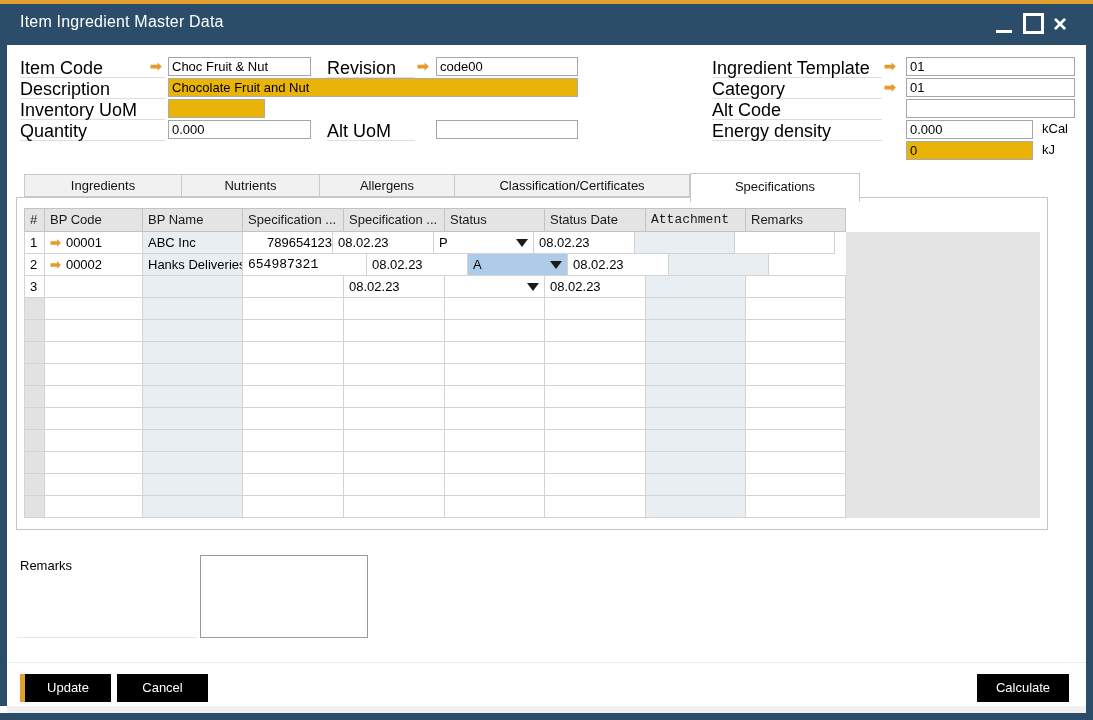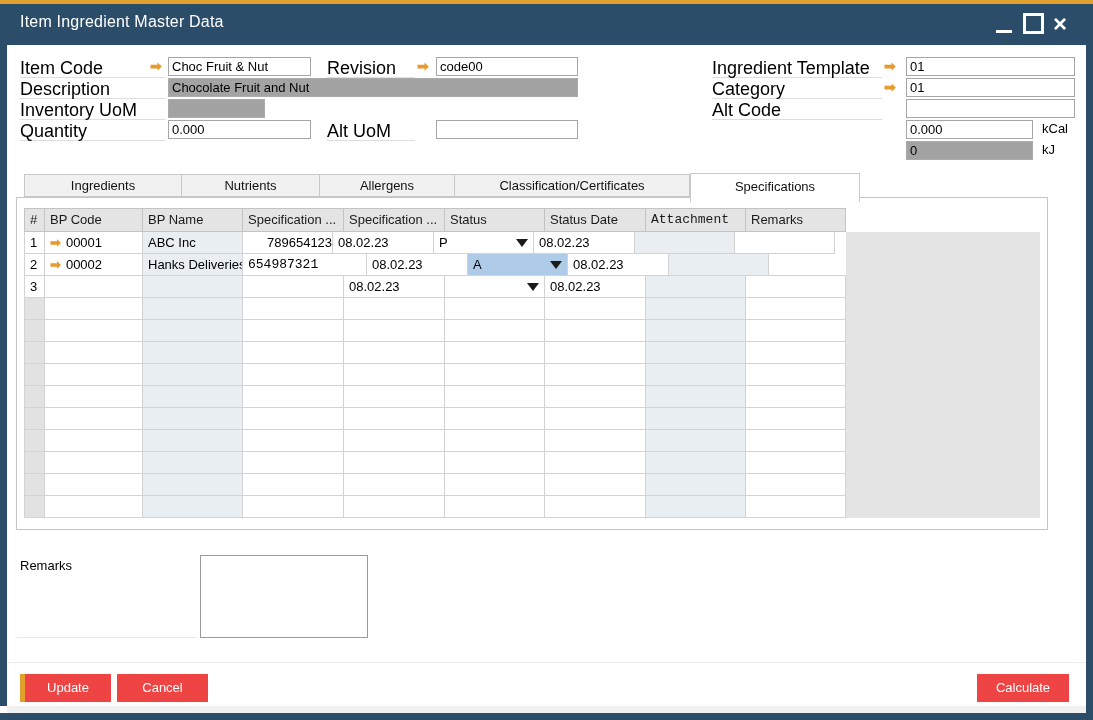--- a/index.html
+++ b/index.html
@@ -18,21 +18,21 @@
   .border-bottom{position:absolute;left:0;top:713px;width:1093px;height:7px;background:#2B4D6A;}
   .bottom-band{position:absolute;left:7px;top:706px;width:1079px;height:7px;background:#F0F0F0;}
   .btn-separator{position:absolute;left:7px;top:662px;width:1079px;height:1px;background:#EDEDED;}
 
   
   .lbl{position:absolute;height:19px;font-size:18px;color:#000;border-bottom:1px solid #DEDEDE;white-space:nowrap;}
   .unit{position:absolute;height:18px;font-size:13px;color:#000;white-space:nowrap;}
   .link-arrow{position:absolute;color:#E89B2D;font-size:14px;font-weight:bold;line-height:16px;}
   .fld{position:absolute;height:19px;border:1px solid #A6A6A6;font-family:"Liberation Sans",sans-serif;
        font-size:13px;padding:0 3px;background:#FFFFFF;box-sizing:border-box;color:#000;outline:none;}
-  .fld.disabled{background:#a3a3a3;border-color:#ABABAB;}
+  .fld.disabled{background:#eab308;border-color:#ABABAB;}
 
   
   .groupbox{position:absolute;left:16px;top:197px;width:1032px;height:333px;border:1px solid #C5C5C5;background:#FFFFFF;box-sizing:border-box;}
   .tab-strip{position:absolute;left:24px;top:173px;height:29px;display:flex;align-items:flex-start;z-index:5;}
   .tab{box-sizing:border-box;height:23px;margin-top:1px;background:#F1F1F1;border:1px solid #C9C9C9;border-left:none;
        text-align:center;font-size:13px;color:#111;line-height:21px;overflow:hidden;white-space:nowrap;}
   .tab:first-child{border-left:1px solid #C9C9C9;}
   .tab.active{height:29px;margin-top:0;background:#FFFFFF;border:1px solid #C9C9C9;border-bottom:none;line-height:26px;}
 
   
@@ -51,21 +51,21 @@
   .cell-arrow{color:#E89B2D;font-weight:bold;margin-right:5px;}
   .dd-tri{position:absolute;right:5px;top:7px;width:0;height:0;border-left:6px solid transparent;
           border-right:6px solid transparent;border-top:8px solid #1A1A1A;}
   .grid-filler{position:absolute;left:846px;top:232px;width:194px;height:286px;background:#E4E4E4;z-index:2;}
 
   
   .remarks-label{position:absolute;left:20px;top:558px;font-size:13px;color:#000;}
   .remarks-line{position:absolute;left:17px;top:637px;width:180px;height:1px;background:#E9E9E9;}
   .remarks-box{position:absolute;left:200px;top:555px;width:168px;height:83px;border:1px solid #9A9A9A;
                background:#fff;resize:none;box-sizing:border-box;font-family:"Liberation Sans",sans-serif;font-size:13px;outline:none;}
-  .btn{position:absolute;top:674px;height:28px;background:#ef4444;color:#FFFFFF;font-size:13px;
+  .btn{position:absolute;top:674px;height:28px;background:#000000;color:#FFFFFF;font-size:13px;
        text-align:center;line-height:28px;box-sizing:border-box;}
   .btn-update{left:20px;width:91px;border-left:5px solid #E2A12F;}
   .btn-cancel{left:117px;width:91px;}
   .btn-calculate{left:977px;width:92px;}
 </style>
 </head>
 <body>
 
 <div class="window">
 
@@ -106,20 +106,21 @@
   <div class="link-arrow" style="left:884px;top:58px;">➡</div>
   <input class="fld" style="left: 906px; top: 57px; width: 169px;" value="01">
 
   <div class="lbl" style="left:712px;top:79px;width:170px;">Category</div>
   <div class="link-arrow" style="left:884px;top:79px;">➡</div>
   <input class="fld" style="left: 906px; top: 78px; width: 169px;" value="01">
 
   <div class="lbl" style="left:712px;top:100px;width:170px;">Alt Code</div>
   <input class="fld" style="left: 906px; top: 99px; width: 169px;">
 
+  <div class="lbl" style="left:712px;top:121px;width:170px;">Energy density</div>
   <input class="fld" style="left: 906px; top: 120px; width: 127px;" value="0.000">
   <div class="unit" style="left:1042px;top:121px;">kCal</div>
 
   <input class="fld disabled" style="left: 906px; top: 141px; width: 127px;" value="0">
   <div class="unit" style="left:1042px;top:142px;">kJ</div>
 
   <div class="groupbox"></div>
   <div class="tab-strip">
       <div class="tab" style="width: 158px;">Ingredients</div>
       <div class="tab" style="width: 138px;">Nutrients</div>

